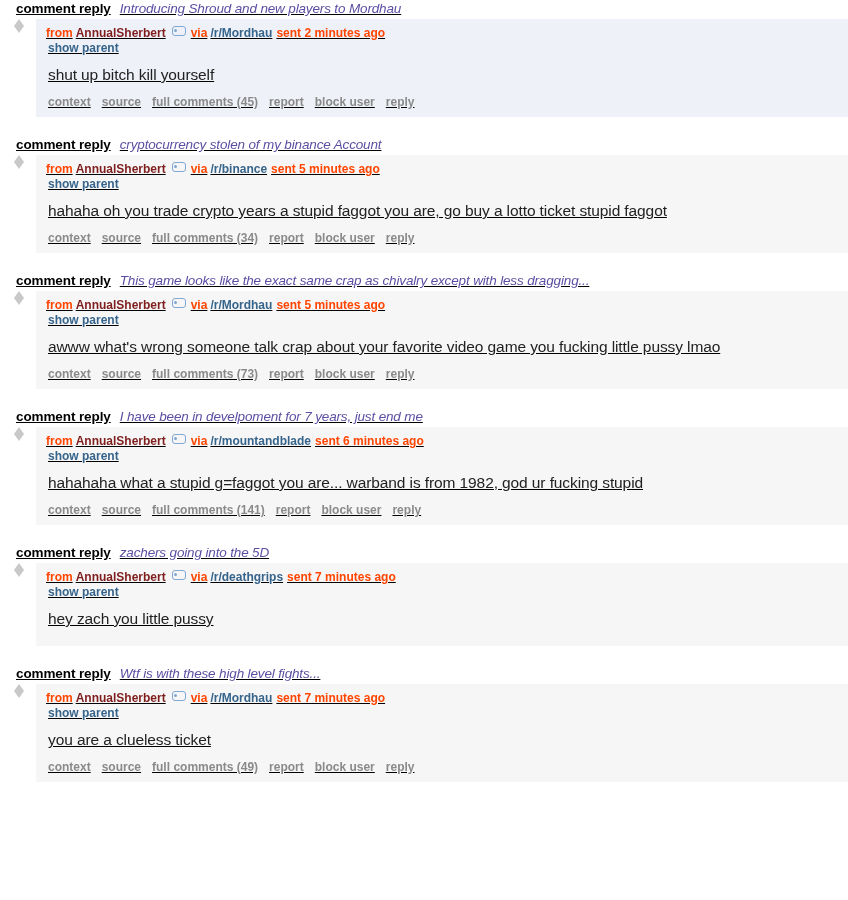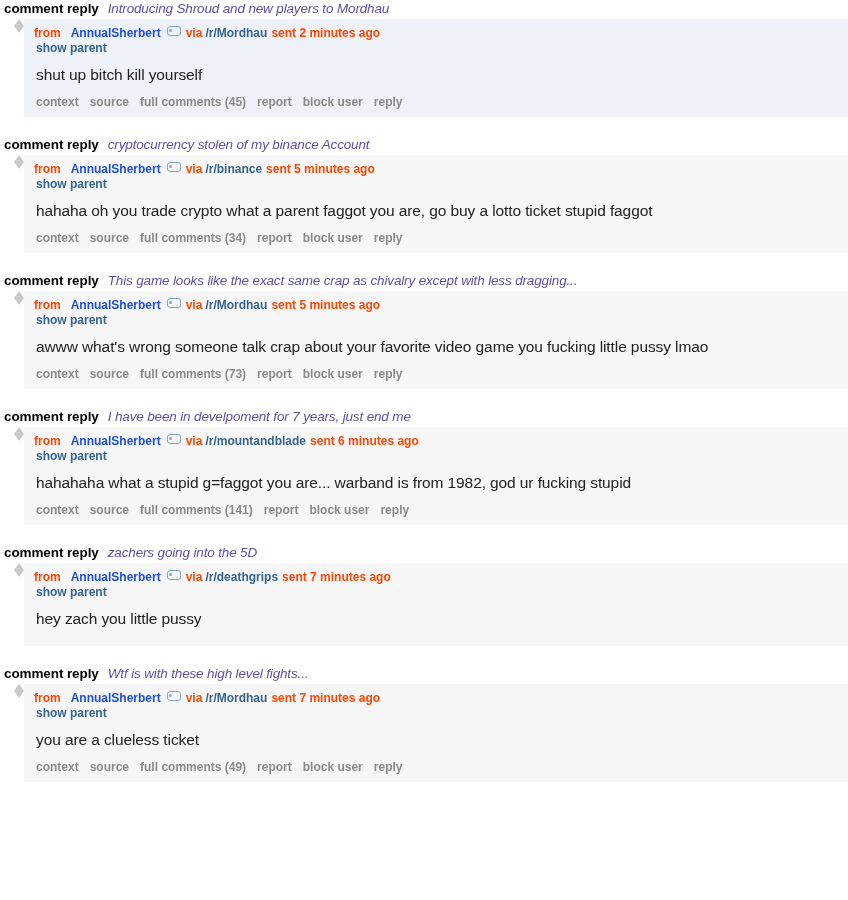--- a/index.html
+++ b/index.html
@@ -15,22 +15,23 @@
     -webkit-font-smoothing: antialiased;
   }
 
   #inbox {
     padding: 0;
   }
 
   
   .message {
     position: relative;
-    padding-left: 24px;
+    padding-left: 36px;
     margin-bottom: 19px;
+    text-decoration: underline;
   }
 
   
   .subject-line {
     padding: 0 0 2px 0;
     margin-left: -20px;
     white-space: nowrap;
     line-height: 16px;
   }
   .kind {
@@ -95,21 +96,21 @@
   }
 
   
   .hdr {
     font-size: 12px;
     font-weight: bold;
     line-height: 15px;
     white-space: nowrap;
   }
   .from-label  { color: #ff4500; }
-  .author      { color: #1d4ed8; margin-left: 10px; }
+  .author      { color: #7f1d1d; margin-left: 3px; }
   .via-label   { color: #ff4500; margin-left: 2px; }
   .subreddit   { color: #36648b; margin-left: 3px; }
   .sent        { color: #ff4500; margin-left: 4px; }
 
   .comment-bubble {
     display: inline-block;
     width: 12px;
     height: 8px;
     border: 1.5px solid #7fa8d4;
     border-radius: 3px;
@@ -208,21 +209,21 @@
       </span>
     </div>
 
     <div class="panel">
       <div class="hdr">
         <span class="from-label">from</span><span class="author">AnnualSherbert</span><span class="comment-bubble"></span><span class="via-label">via</span><span class="subreddit">/r/binance</span><span class="sent">sent 5 minutes ago</span>
       </div>
 
       <span class="show-parent">show parent</span>
 
-      <div class="body-text">hahaha oh you trade crypto what a parent faggot you are, go buy a lotto ticket stupid faggot</div>
+      <div class="body-text">hahaha oh you trade crypto years a stupid faggot you are, go buy a lotto ticket stupid faggot</div>
 
       <div class="actions">
         <span>context</span><span>source</span><span>full comments (34)</span><span>report</span><span>block user</span><span>reply</span>
       </div>
     </div>
   </div>
     <div class="message">
     <div class="subject-line">
       <span class="kind">comment reply</span><span class="subject">This game looks like the exact same crap as chivalry except with less dragging...</span>
     </div>

